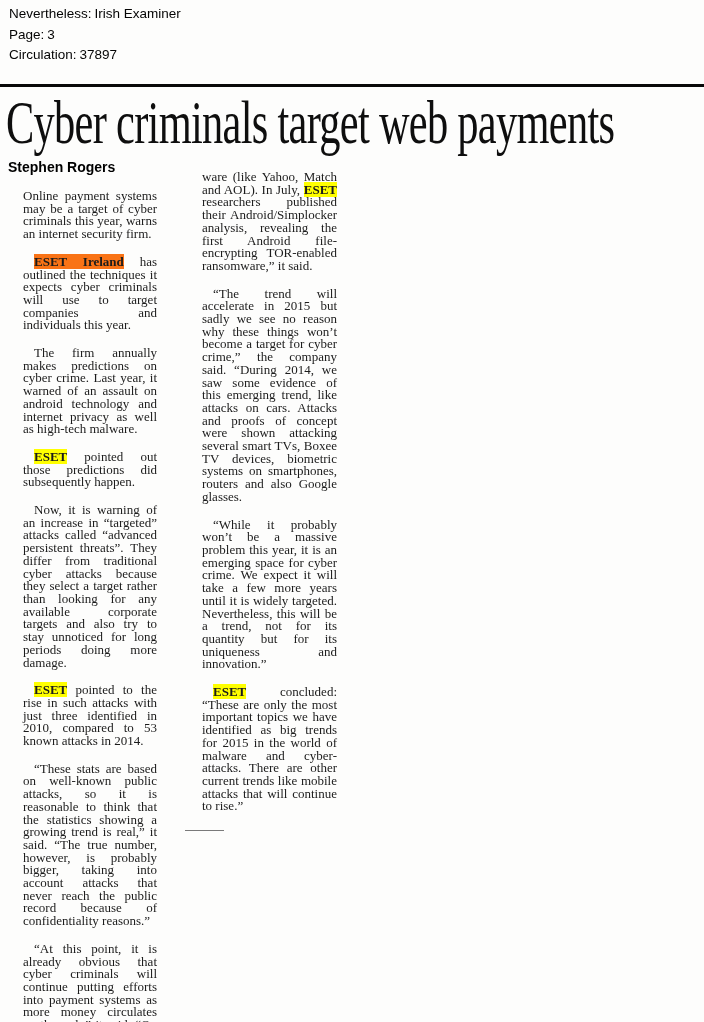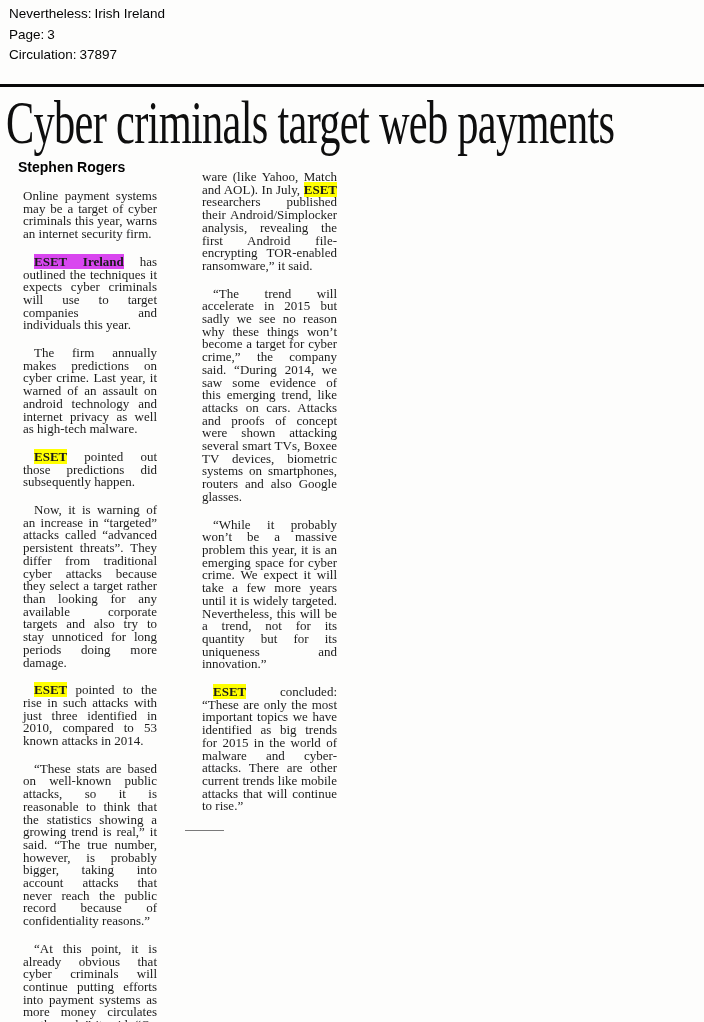--- a/index.html
+++ b/index.html
@@ -30,51 +30,51 @@
   }
   
   .col {
     position:absolute; text-align:justify;
     font-size:13px; line-height:12.7px; color:#1b1b1b;
   }
   .col1 { left:8px;   top:160px; width:164px; }
   .col2 { left:187px; top:156px; width:165px; }
   .byline {
     font-family:"Liberation Sans", sans-serif; font-weight:bold;
-    font-size:14px; line-height:15px; margin:0 0 11px 10px;
+    font-size:14px; line-height:15px; margin:0 0 11px 0;
     text-align:left; color:#000;
   }
   .paras p { margin:15px; padding:0; }
   .paras p.indent { text-indent:11px; }
   .hl { font-weight:bold; }
   .end-rule {
     width:39px; height:0; border-top:1.5px solid #7a7a7a;
     margin-top:17px; margin-left:-2px;
   }
 </style>
 </head>
 <body>
 
 <div class="page">
 
   <div class="meta">
-    <div class="meta-row"><span class="lbl">Nevertheless:</span><span class="val">Irish Ireland</span></div>
+    <div class="meta-row"><span class="lbl">Nevertheless:</span><span class="val">Irish Examiner</span></div>
     <div class="meta-row"><span class="lbl">Page:</span><span class="val">3</span></div>
     <div class="meta-row"><span class="lbl">Circulation:</span><span class="val">37897</span></div>
   </div>
 
   <div class="top-rule"></div>
 
   <h1 class="headline">Cyber criminals target web payments</h1>
 
   <div class="col col1">
     <div class="byline">Stephen Rogers</div>
     <div class="paras">
         <p class=""><span>Online payment systems may be a target of cyber criminals this year, warns an internet security firm.</span></p>
-        <p class="indent"><span class="hl" style="background: #d946ef;">ESET Ireland</span><span> has outlined the techniques it expects cyber criminals will use to target companies and individuals this year.</span></p>
+        <p class="indent"><span class="hl" style="background: #f97316;">ESET Ireland</span><span> has outlined the techniques it expects cyber criminals will use to target companies and individuals this year.</span></p>
         <p class="indent"><span>The firm annually makes predictions on cyber crime. Last year, it warned of an assault on android technology and internet privacy as well as high-tech malware.</span></p>
         <p class="indent"><span class="hl" style="background: rgb(255, 255, 0);">ESET</span><span> pointed out those predictions did subsequently happen.</span></p>
         <p class="indent"><span>Now, it is warning of an increase in “targeted” attacks called “advanced persistent threats”. They differ from traditional cyber attacks because they select a target rather than looking for any available corporate targets and also try to stay unnoticed for long periods doing more damage.</span></p>
         <p class="indent"><span class="hl" style="background: rgb(255, 255, 0);">ESET</span><span> pointed to the rise in such attacks with just three identified in 2010, compared to 53 known attacks in 2014.</span></p>
         <p class="indent"><span>“These stats are based on well-known public attacks, so it is reasonable to think that the statistics showing a growing trend is real,” it said. “The true number, however, is probably bigger, taking into account attacks that never reach the public record because of confidentiality reasons.”</span></p>
         <p class="indent"><span>“At this point, it is already obvious that cyber criminals will continue putting efforts into payment systems as more money circulates on the web,” it said. “On the other hand, traditional point-of-sale systems are still widely used and malware authors are well aware of that.”</span></p>
       </div>
   </div>
 
   <div class="col col2">

